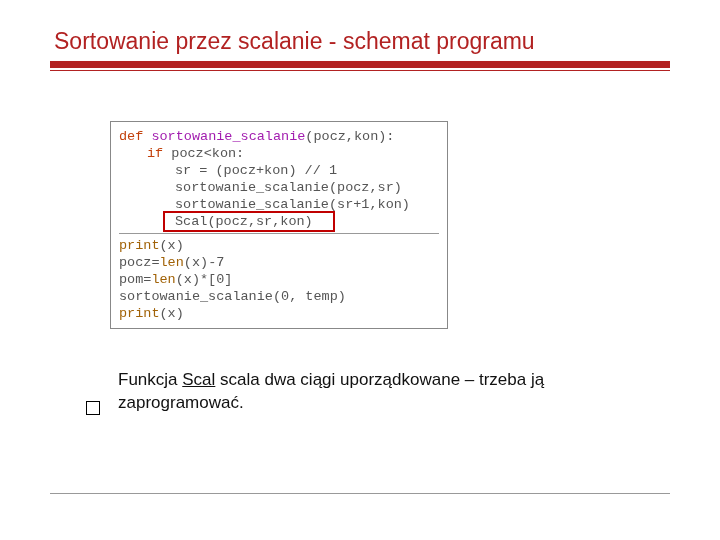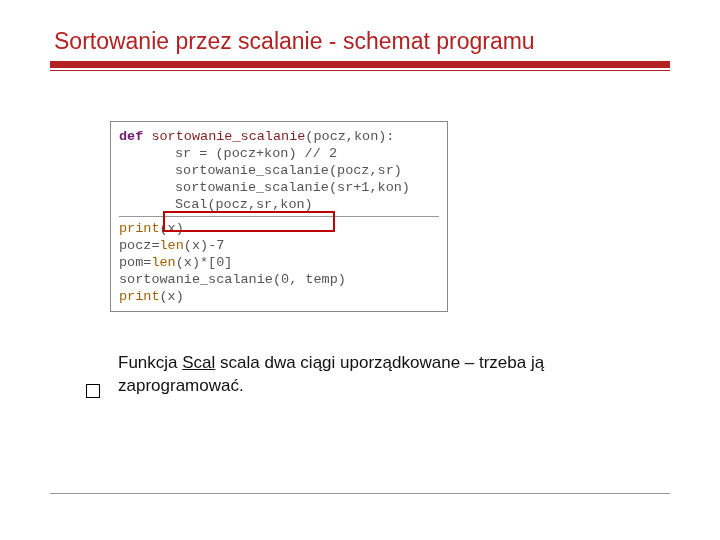--- a/index.html
+++ b/index.html
@@ -38,22 +38,22 @@
     border: 1px solid #888;
     width: 320px;
     margin-left: 60px;
     padding: 6px 8px 6px 8px;
     font-family: "Courier New", monospace;
     font-size: 13.5px;
     line-height: 17px;
     color: #555;
     position: relative;
   }
-  .kw-orange { color: #701a75; font-weight: bold; }
-  .kw-blue   { color: #7f1d1d; }
+  .kw-orange { color: #c2410c; }
+  .kw-blue   { color: #a21caf; }
   .kw-purple { color: #a16207; }
   .ind1 { padding-left: 28px; display: block; }
   .ind2 { padding-left: 56px; display: block; }
   .line { display: block; white-space: pre; }
   .sep {
     border-top: 1px solid #999;
     margin: 3px 0 3px 0;
   }
   .highlight-box {
     position: absolute;
@@ -100,21 +100,22 @@
 <body>
 
 <div class="slide">
 
   <div class="title">Sortowanie przez scalanie - schemat programu</div>
   <div class="rule-thick"></div>
   <div class="rule-thin"></div>
 
   <div class="code-box">
     <span class="line"><span class="kw-orange">def</span> <span class="kw-blue">sortowanie_scalanie</span><span>(pocz,kon):</span></span>
-    <span class="line ind2">sr = (pocz+kon) // 2</span>
+    <span class="line ind1"><span class="kw-orange">if</span><span> pocz&lt;kon:</span></span>
+    <span class="line ind2">sr = (pocz+kon) // 1</span>
     <span class="line ind2">sortowanie_scalanie(pocz,sr)</span>
     <span class="line ind2">sortowanie_scalanie(sr+1,kon)</span>
     <span class="line ind2">Scal(pocz,sr,kon)</span>
     <div class="sep"></div>
     <span class="line"><span class="kw-purple">print</span><span>(x)</span></span>
     <span class="line"><span>pocz=</span><span class="kw-purple">len</span><span>(x)-7</span></span>
     <span class="line"><span>pom=</span><span class="kw-purple">len</span><span>(x)*[0]</span></span>
     <span class="line">sortowanie_scalanie(0, temp)</span>
     <span class="line"><span class="kw-purple">print</span><span>(x)</span></span>
 

